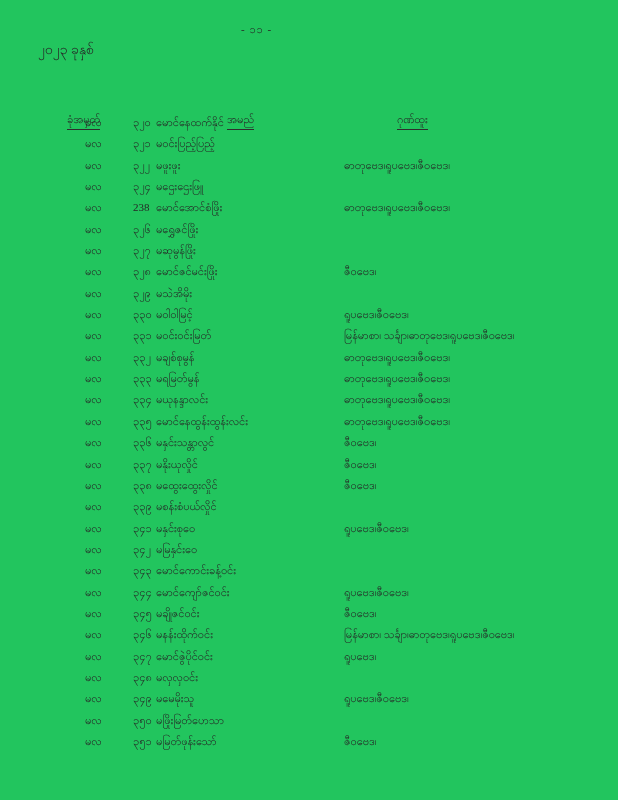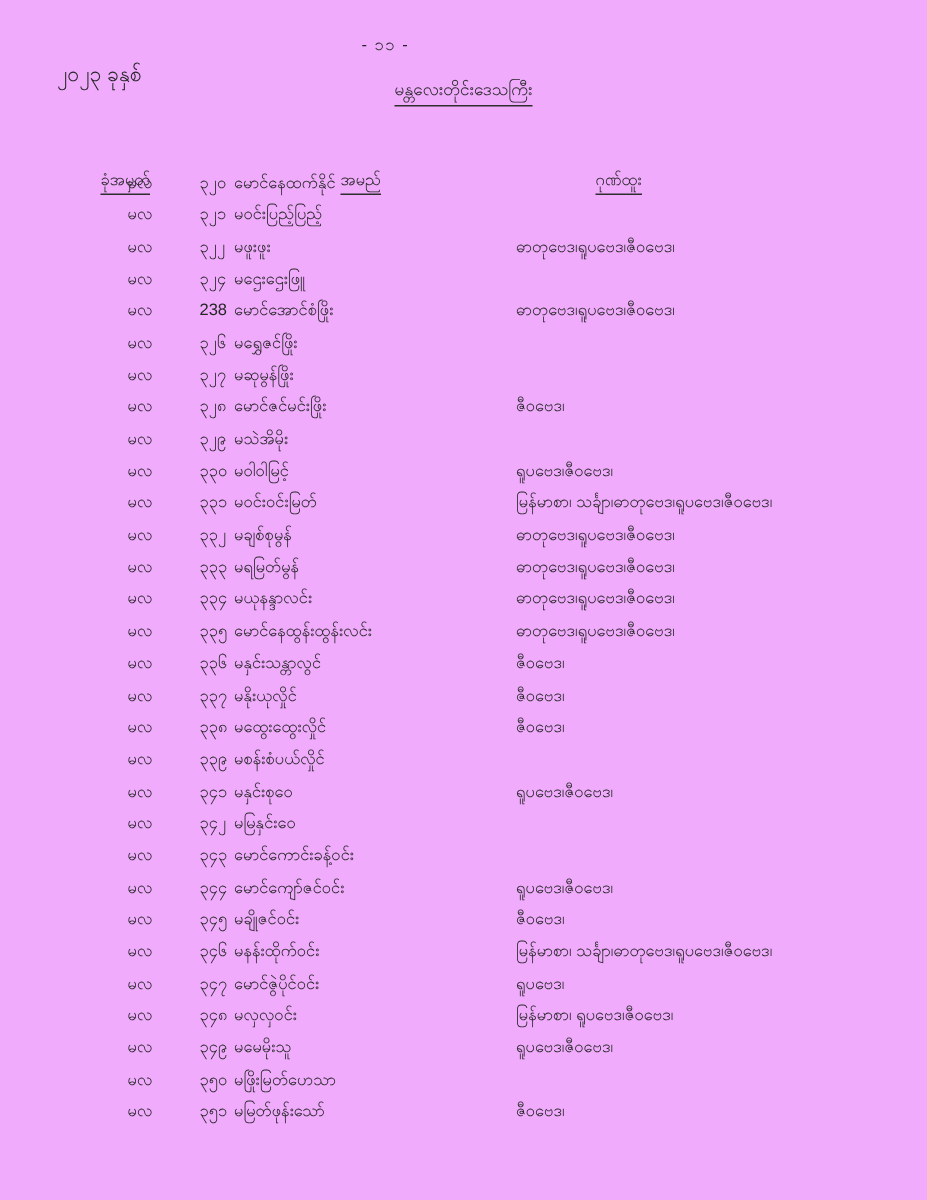--- a/index.html
+++ b/index.html
@@ -1,19 +1,19 @@
 <!DOCTYPE html>
 <html><head>
 <meta charset="utf-8">
 <style>
   html,body{margin:0;padding:0;background:#ffffff;}
   .page{
     position:relative;width:618px;height:800px;margin:0;
-    background:#f0abfc;color:#262626;overflow:hidden;
-    font-family:Liberation Sans, sans-serif;
+    background:#22c55e;color:#262626;overflow:hidden;
+    font-family:Liberation Serif, serif;
   }
   .txt{white-space:nowrap;}
   .pageno{position:absolute;top:22px;left:241px;font-size:11px;letter-spacing:1px;}
   .year{position:absolute;top:40px;left:38px;font-size:14px;}
   .centerline{position:absolute;left:0;width:618px;text-align:center;}
   .title-line{top:52px;font-size:11.5px;}
   .subtitle-line{top:74px;font-size:11.5px;}
   .u{border-bottom:1px solid #2e2e2e;padding-bottom:1px;display:inline-block;}
   .colhead{position:absolute;top:112px;font-size:11px;}
   .col-roll{left:67px;}
@@ -29,23 +29,20 @@
 </style>
 </head>
 <body>
 
 <div class="page">
 
   <div class="pageno txt">- ၁၁ -</div>
 
   <div class="year txt">၂၀၂၃ ခုနှစ်</div>
 
-  <div class="centerline title-line">
-    <span class="u txt">မန္တလေးတိုင်းဒေသကြီး</span>
-  </div>
 
 
   <div class="colhead col-roll">
     <span class="u txt">ခုံအမှတ်</span>
   </div>
   <div class="colhead col-name">
     <span class="u txt">အမည်</span>
   </div>
   <div class="colhead col-dist">
     <span class="u txt">ဂုဏ်ထူး</span>
@@ -231,21 +228,20 @@
     <span class="c-series">မလ</span>
     <span class="c-roll">၃၄၇</span>
     <span class="c-name">မောင်ဇွဲပိုင်ဝင်း</span>
     <span class="c-dist">ရူပဗေဒ၊</span>
   </div>
 
   <div class="row">
     <span class="c-series">မလ</span>
     <span class="c-roll">၃၄၈</span>
     <span class="c-name">မလှလှဝင်း</span>
-    <span class="c-dist">မြန်မာစာ၊ ရူပဗေဒ၊ဇီဝဗေဒ၊</span>
   </div>
 
   <div class="row">
     <span class="c-series">မလ</span>
     <span class="c-roll">၃၄၉</span>
     <span class="c-name">မမေမိုးသူ</span>
     <span class="c-dist">ရူပဗေဒ၊ဇီဝဗေဒ၊</span>
   </div>
 
   <div class="row">

